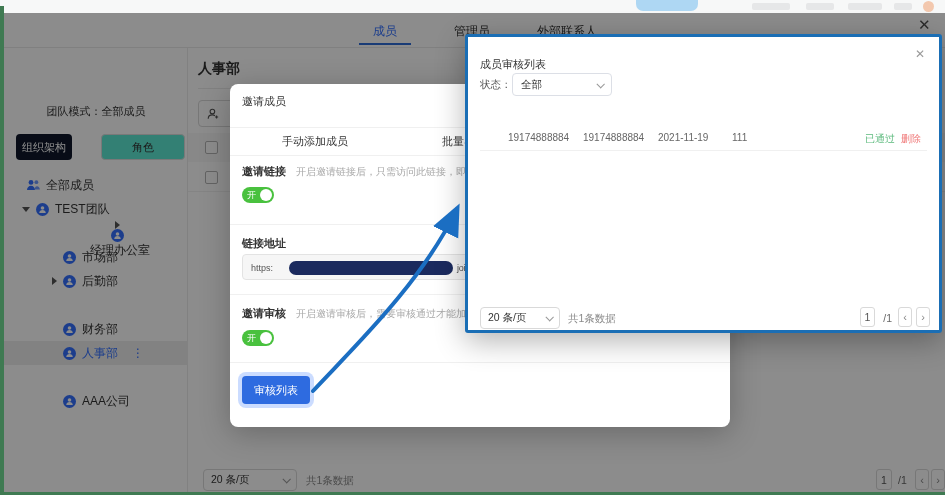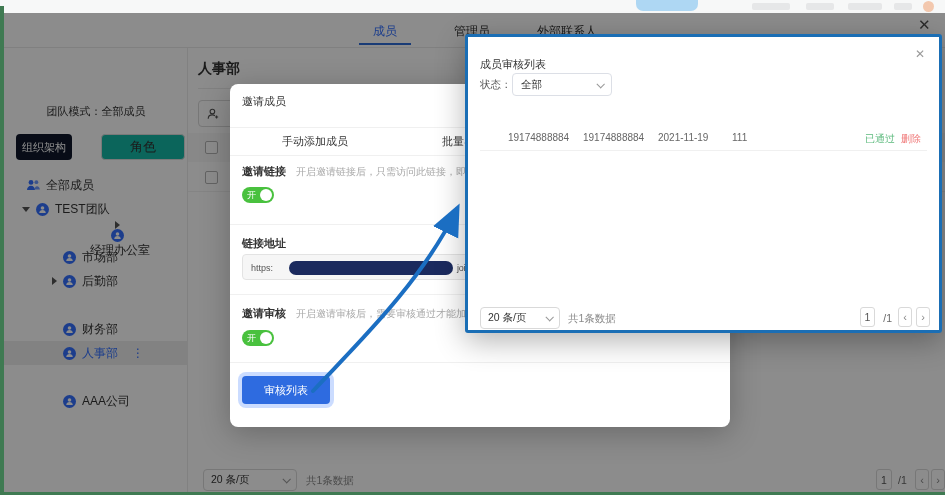--- a/index.html
+++ b/index.html
@@ -18,22 +18,22 @@
   .tabsbar { position:absolute; left:4px; top:13px; width:941px; height:35px; background:#fff; border-bottom:1px solid #e9e9e9; }
   .tab { position:absolute; top:10px; font-size:12px; color:#333; cursor:pointer; }
   .tab-member { left:358px; width:46px; text-align:center; color:#3370ff; }
   .tab-underline { position:absolute; left:355px; top:30px; width:52px; height:2px; background:#2f6cd8; }
   .tab-admin { left:450px; } .tab-external { left:533px; }
 
   .sidebar { position:absolute; left:4px; top:48px; width:184px; height:447px; background:#fff; border-right:1px solid #ececec; }
   .mode-label { position:absolute; left:0; top:56px; width:184px; text-align:center; font-size:11px; color:#333; }
   .btn-org { position:absolute; left:12px; top:86px; width:56px; height:26px; background:#0f172a; color:#fff;
     border:none; border-radius:4px; font-size:11px; }
-  .btn-role { position:absolute; left:97px; top:86px; width:84px; height:26px; background:#14b8a6; color:#333;
-    border:1px solid #dcdcdc; border-radius:4px; font-size:13px; }
+  .btn-role { position:absolute; left:97px; top:86px; width:84px; height:26px; background:#5eead4; color:#333;
+    border:1px solid #dcdcdc; border-radius:4px; font-size:11px; }
   .tree-item { position:absolute; left:0; width:184px; height:24px; font-size:12px; color:#333; display:flex; align-items:center; cursor:pointer; }
   .tree-item.sel { background:#ededed; color:#3370ff; }
   .car-d { width:0; height:0; border-left:4px solid transparent; border-right:4px solid transparent; border-top:5px solid #555; margin-right:6px; }
   .car-r { width:0; height:0; border-top:4px solid transparent; border-bottom:4px solid transparent; border-left:5px solid #555; margin-right:6px; }
   .avatar-dot { width:13px; height:13px; border-radius:50%; background:#3370ff; margin-right:6px; flex:none;
     display:flex; align-items:center; justify-content:center; }
   .avatar-dot svg { width:9px; height:9px; }
   .grp-icon { width:14px; height:12px; margin-right:6px; flex:none; }
   .kebab { margin-left:14px; color:#3370ff; font-size:12px; letter-spacing:0; }
 
@@ -80,21 +80,21 @@
   .im-sec-desc { position:absolute; left:66px; font-size:10px; color:#a8a8a8; white-space:nowrap; }
   .switch { position:absolute; left:12px; width:32px; height:16px; border-radius:8px; background:#49c13e; cursor:pointer; }
   .switch .sw-txt { position:absolute; left:5px; top:2px; font-size:9px; color:#fff; }
   .switch .sw-knob { position:absolute; right:2px; top:2px; width:12px; height:12px; border-radius:50%; background:#fff; }
   .link-label { position:absolute; left:12px; top:152px; font-size:11px; font-weight:bold; color:#333; }
   .link-input { position:absolute; left:12px; top:170px; width:476px; height:26px; background:#f6f6f6;
     border:1px solid #e3e3e3; border-radius:4px; font-size:9px; color:#555; }
   .link-prefix { position:absolute; left:8px; top:8px; }
   .redact { position:absolute; left:46px; top:6px; width:164px; height:14px; border-radius:7px; background:#1b2a5e; }
   .link-suffix { position:absolute; left:214px; top:8px; letter-spacing:-0.3px; }
-  .review-btn { position:absolute; left:12px; top:292px; width:88px; height:28px; background:#2e6be0; color:#fff;
+  .review-btn { position:absolute; left:12px; top:292px; width:68px; height:28px; background:#2e6be0; color:#fff;
     border:none; border-radius:4px; font-size:11px; box-shadow:0 0 0 4px rgba(82,140,255,0.3); cursor:pointer; }
 
   
   .review-modal { position:absolute; left:465px; top:34px; width:477px; height:299px; background:#fff;
     border:3px solid #1a6eb5; border-radius:3px; box-shadow:0 8px 30px rgba(0,0,0,0.3); z-index:30; }
   .rm-title { position:absolute; left:12px; top:20px; font-size:11px; color:#333; }
   .rm-close { position:absolute; right:14px; top:10px; font-size:12px; color:#9a9a9a; cursor:pointer; }
   .rm-status-label { position:absolute; left:12px; top:41px; font-size:10.5px; color:#555; }
   .rm-select { position:absolute; left:44px; top:36px; width:100px; height:23px; border:1px solid #dcdfe6; border-radius:4px;
     background:#fff; font-size:10.5px; color:#333; display:flex; align-items:center; padding:0 8px; justify-content:space-between; cursor:pointer; }

